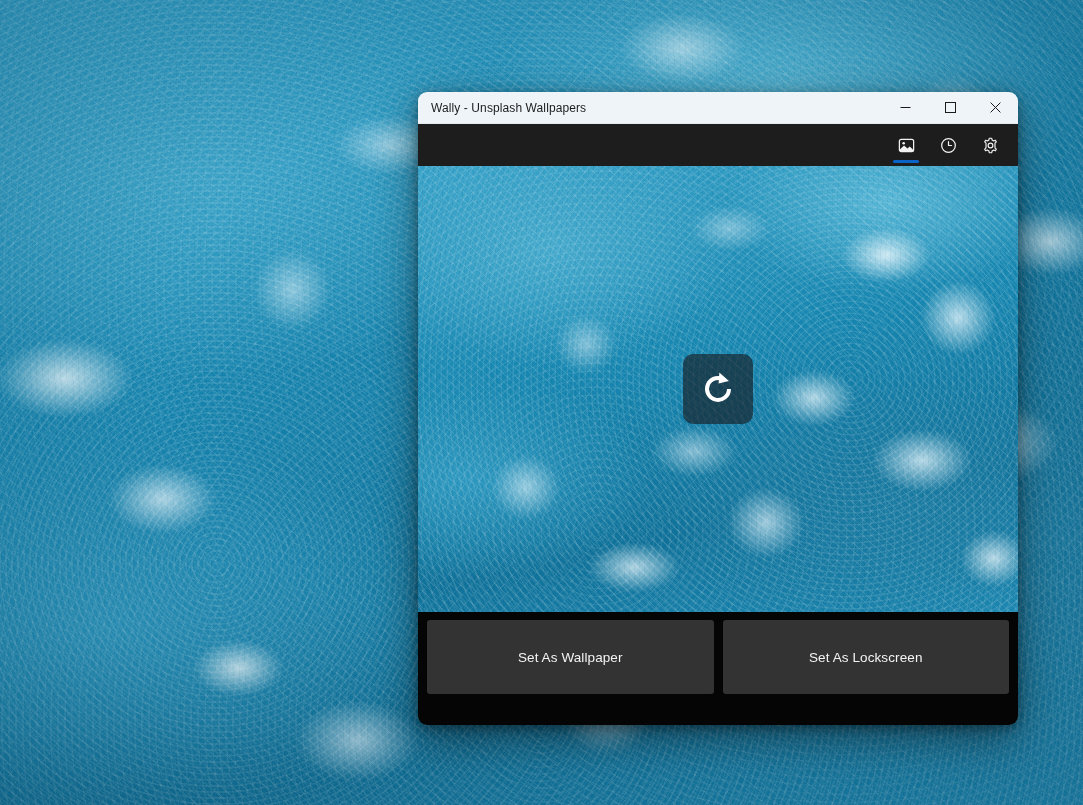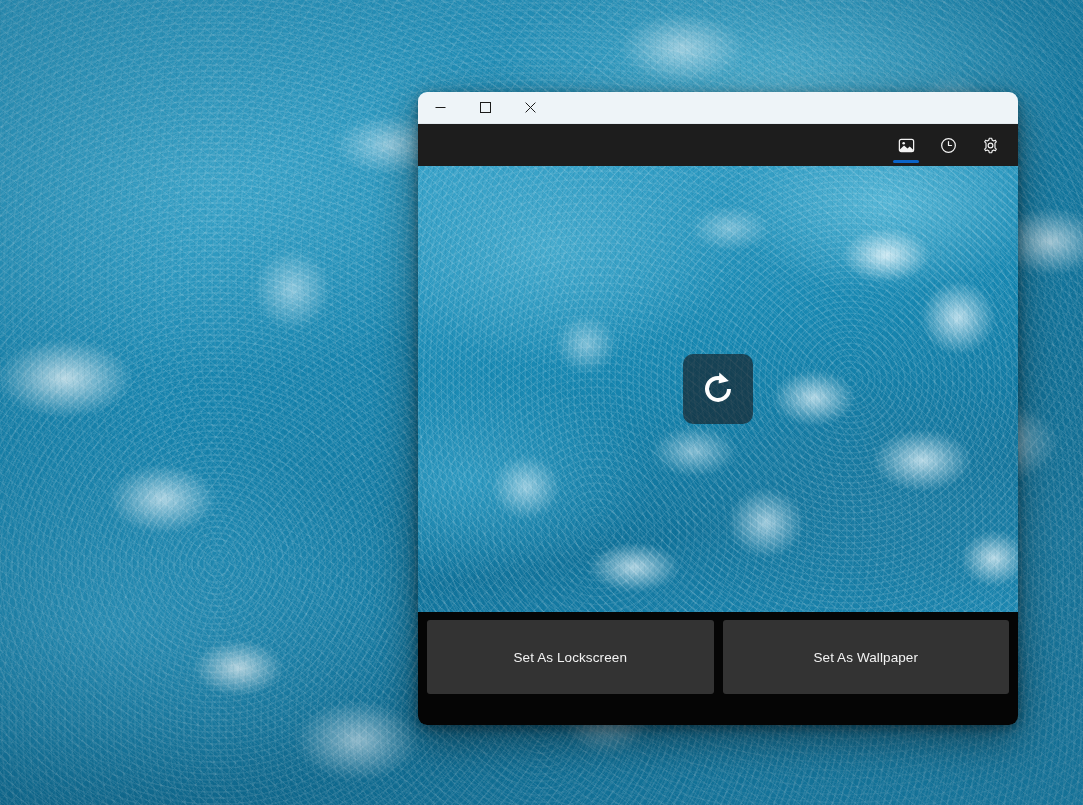--- a/index.html
+++ b/index.html
@@ -251,20 +251,21 @@
 
   <div class="wall-base"></div>
   <div class="wall-snow"></div>
   <div class="wall-tex"></div>
   <div class="wall-tex2"></div>
   <div class="wall-vig"></div>
 
   <div class="window">
 
     <div class="titlebar">
+      <div class="title-text">Wally - Unsplash Wallpapers</div>
       <div class="win-controls">
         <div class="win-btn">
           <svg width="11" height="11" viewBox="0 0 11 11" aria-hidden="true">
             <line x1="0.5" y1="5.5" x2="10.5" y2="5.5" stroke="currentColor" stroke-width="1"></line>
           </svg>
         </div>
         <div class="win-btn">
           <svg width="11" height="11" viewBox="0 0 11 11" aria-hidden="true">
             <rect x="0.5" y="0.5" width="10" height="10" fill="none" stroke="currentColor" stroke-width="1"></rect>
           </svg>
@@ -315,18 +316,18 @@
 
       <div class="refresh-btn">
         <svg width="42" height="42" viewBox="0 0 44 44" fill="none" aria-hidden="true">
           <path d="M33.5 22 A11.5 11.5 0 1 1 29.1 12.9" stroke="currentColor" stroke-width="4.2" stroke-linecap="butt"></path>
           <path d="M23.4 4.6 L33.4 13.6 L22.6 16.3 Z" fill="currentColor"></path>
         </svg>
       </div>
     </div>
 
     <div class="actions">
+      <button class="action-btn">Set As Wallpaper</button>
       <button class="action-btn">Set As Lockscreen</button>
-      <button class="action-btn">Set As Wallpaper</button>
     </div>
 
   </div>
 </div>
 
 </body></html>

